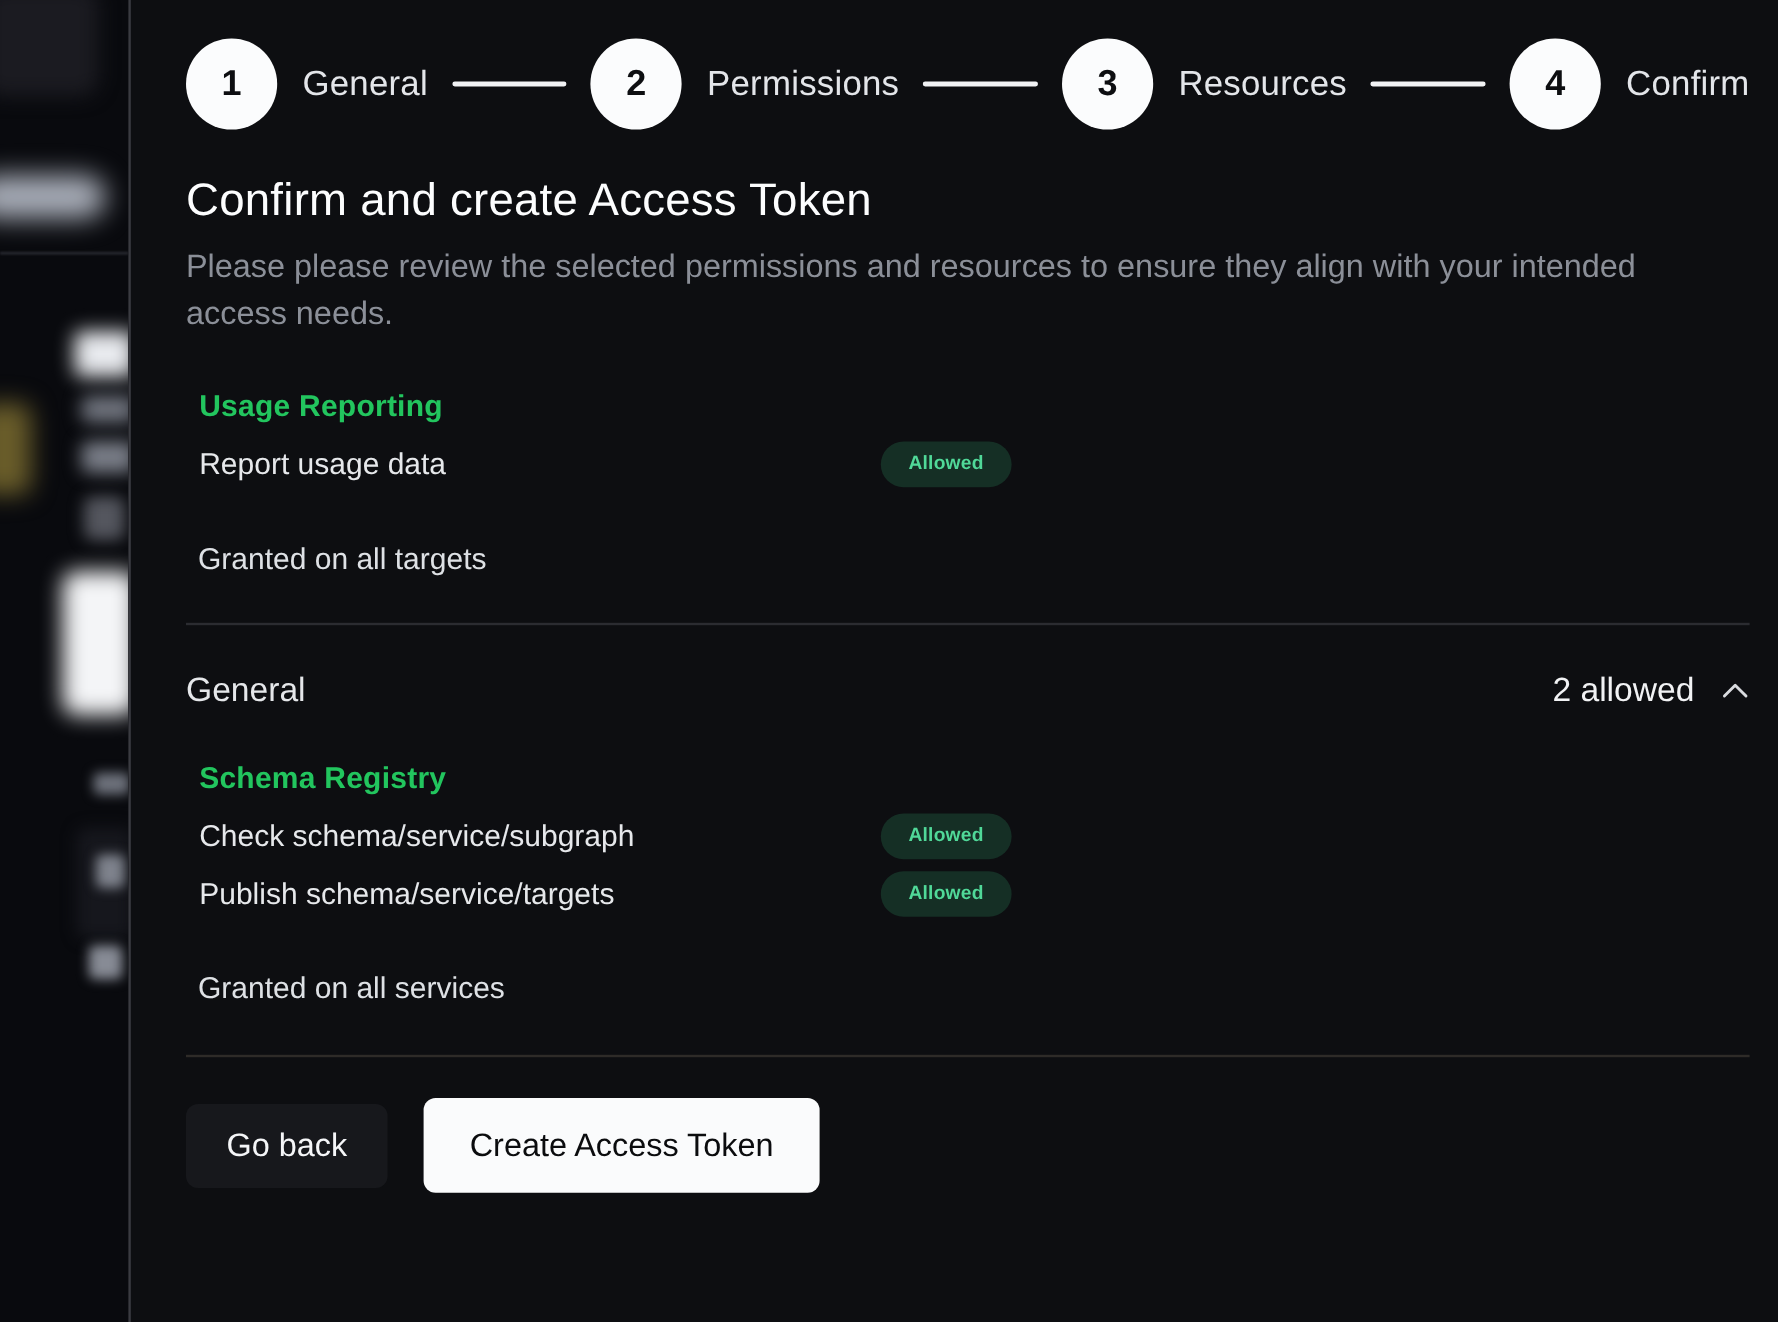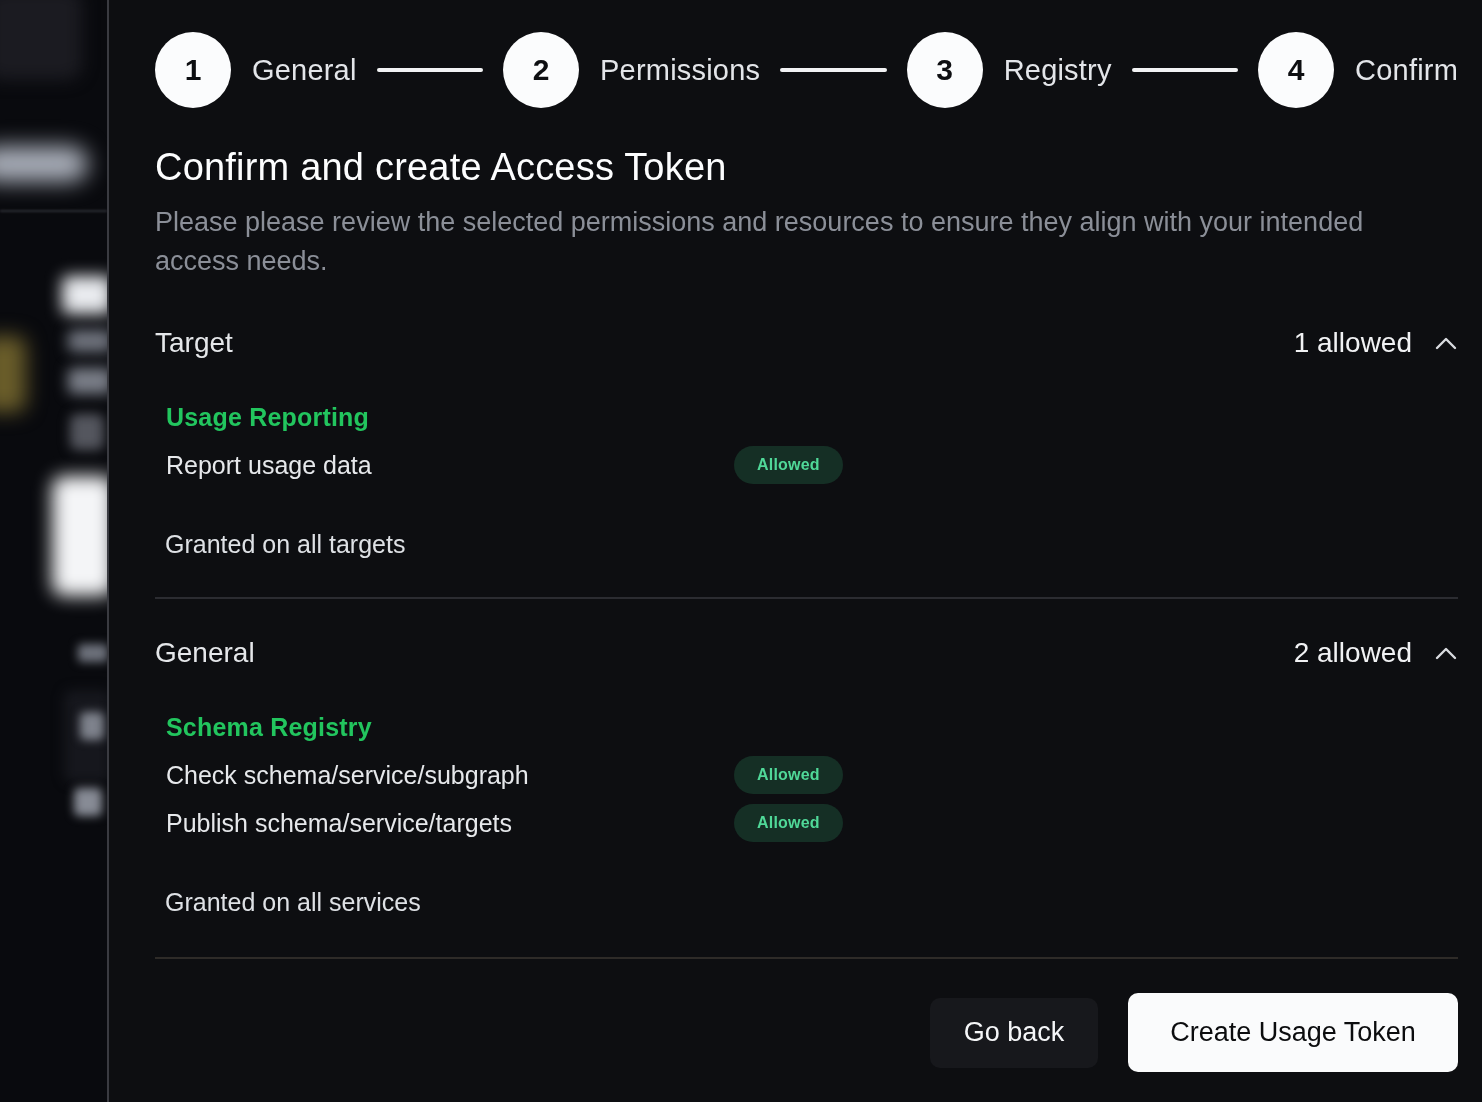--- a/index.html
+++ b/index.html
@@ -69,21 +69,21 @@
     height:38px; padding:0 23px; border-radius:999px;
     background:#152f25; color:#50d898; font-size:16px; font-weight:600;
     letter-spacing:0.2px;
   }
   .granted-note { padding-left:10px; margin-top:46px; font-size:25px; font-weight:400; color:#dee1e5; }
 
   .divider { height:2px; background:#2b2c31; margin-top:38px; }
   .divider.footer { background:#2e2b28; margin-top:40px; }
 
   
-  .footer-actions { margin-top:34px; display:flex; justify-content:flex-end; align-items:center; gap:30px; }
+  .footer-actions { margin-top:34px; display:flex; justify-content:flex-start; align-items:center; gap:30px; }
   .btn { border:none; border-radius:10px; font-family:inherit; cursor:pointer; }
   .btn-secondary {
     background:#17181c; color:#f5f6f8; font-size:27px; font-weight:500;
     width:168px; height:70px;
   }
   .btn-primary {
     background:#fafbfc; color:#0b0c0e; font-size:27px; font-weight:500;
     width:330px; height:79px;
   }
 </style>
@@ -116,41 +116,32 @@
         <span class="step-label">General</span>
       </div>
       <div class="step-line"></div>
       <div class="step">
         <div class="step-circle">2</div>
         <span class="step-label">Permissions</span>
       </div>
       <div class="step-line"></div>
       <div class="step">
         <div class="step-circle">3</div>
-        <span class="step-label">Registry</span>
+        <span class="step-label">Resources</span>
       </div>
       <div class="step-line"></div>
       <div class="step">
         <div class="step-circle">4</div>
         <span class="step-label">Confirm</span>
       </div>
     </div>
 
     <h1 class="page-title">Confirm and create Access Token</h1>
     <p class="page-desc">Please please review the selected permissions and resources to ensure they align with your intended access needs.</p>
 
-    <div class="section-head first">
-      <span class="section-name">Target</span>
-      <span class="section-right">
-        <span class="allowed-count">1 allowed</span>
-        <svg class="chev" width="24" height="15" viewBox="0 0 24 15">
-          <polyline points="3,12 12,3 21,12" fill="none" stroke="#d9dbdf" stroke-width="2.4" stroke-linecap="round" stroke-linejoin="round"></polyline>
-        </svg>
-      </span>
-    </div>
 
     <div class="group">
       <div class="group-title">Usage Reporting</div>
       <div class="perm-rows">
         <div class="perm-row">
           <span class="perm-label">Report usage data</span>
           <span class="badge">Allowed</span>
         </div>
       </div>
     </div>
@@ -182,17 +173,17 @@
         </div>
       </div>
     </div>
 
     <div class="granted-note">Granted on all services</div>
 
     <div class="divider footer"></div>
 
     <div class="footer-actions">
       <button class="btn btn-secondary">Go back</button>
-      <button class="btn btn-primary">Create Usage Token</button>
+      <button class="btn btn-primary">Create Access Token</button>
     </div>
 
   </div>
 </div>
 
 </body></html>

